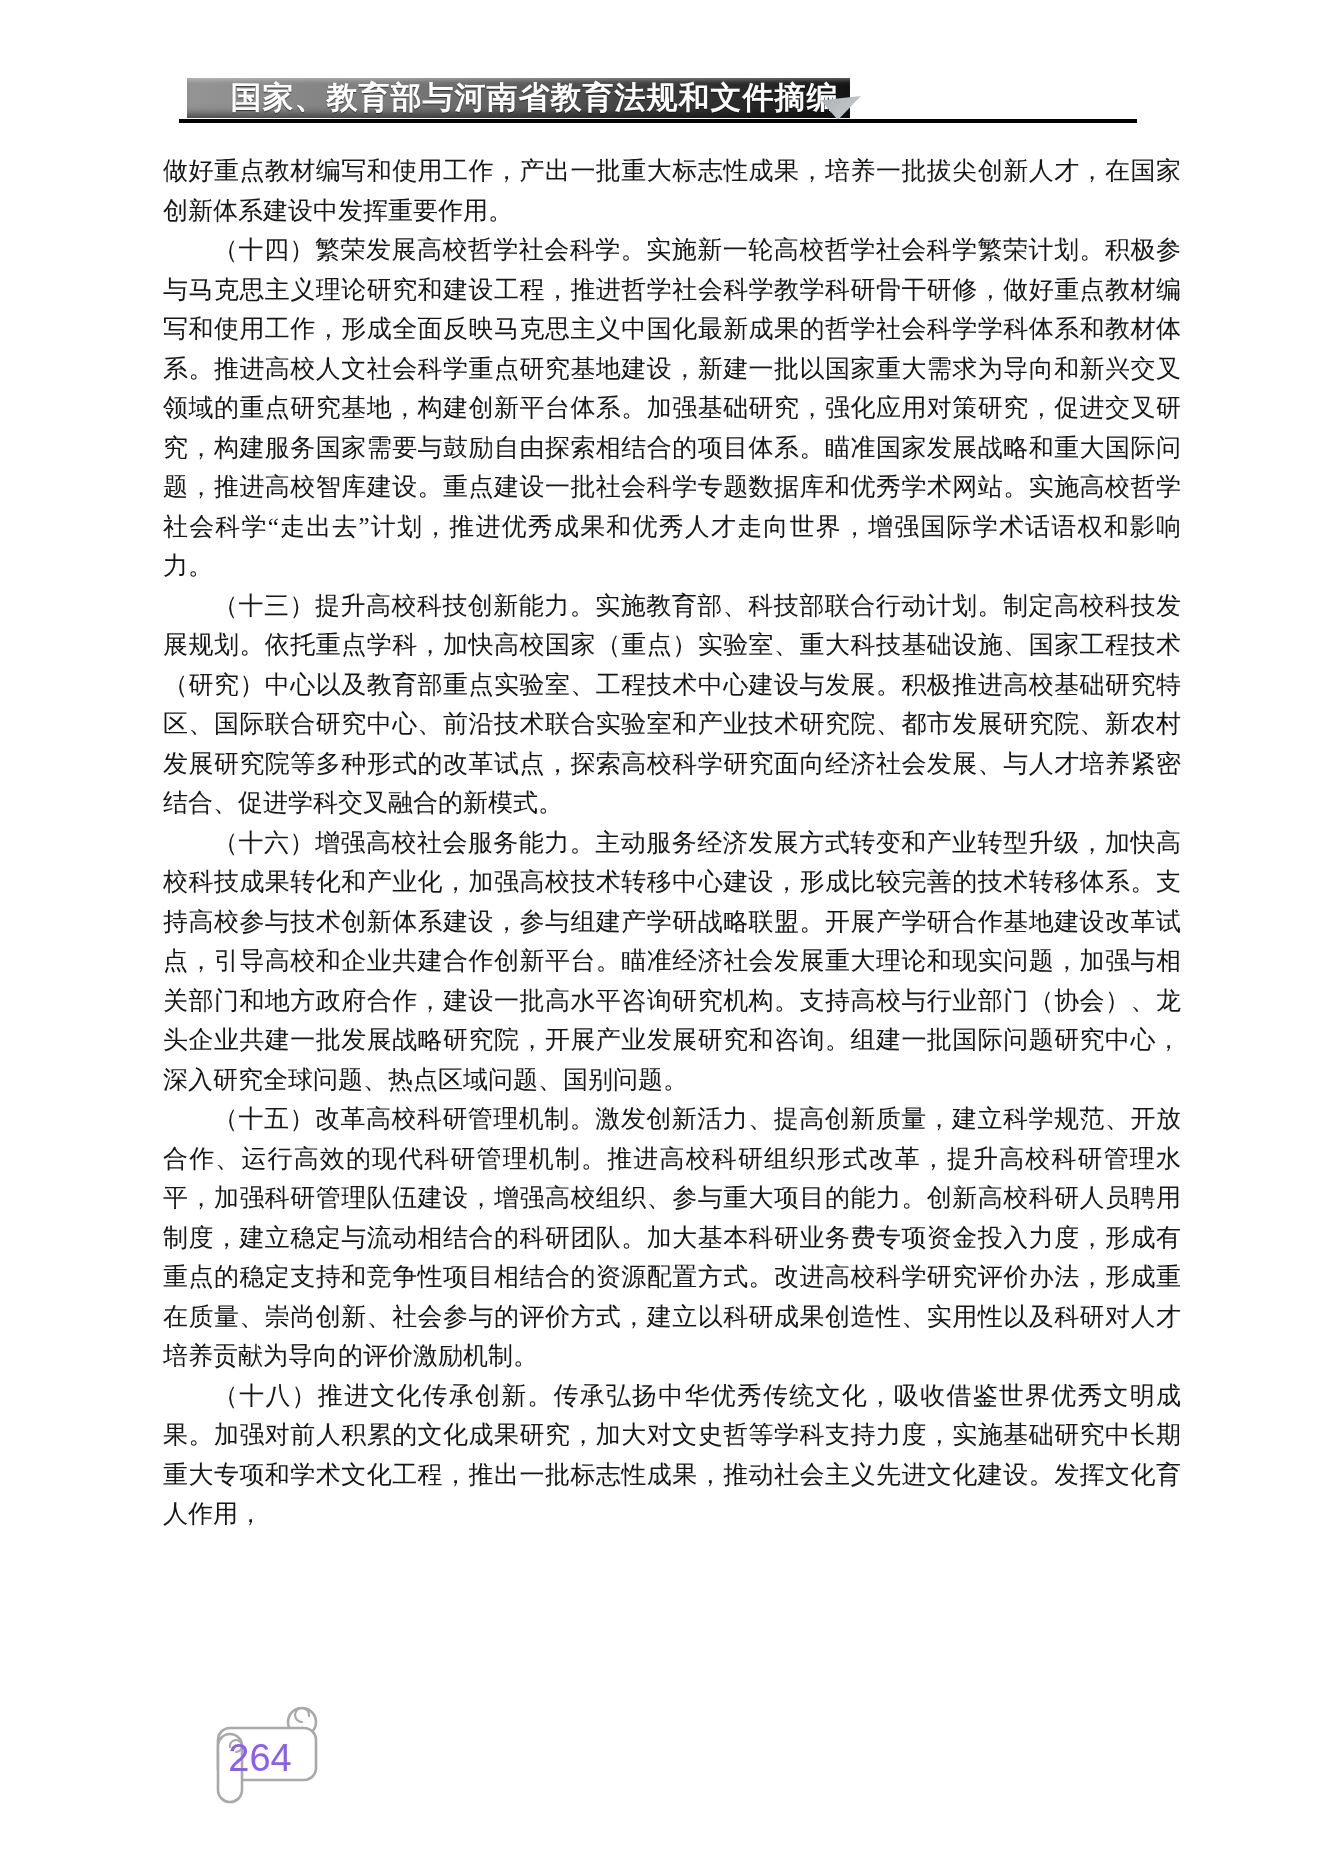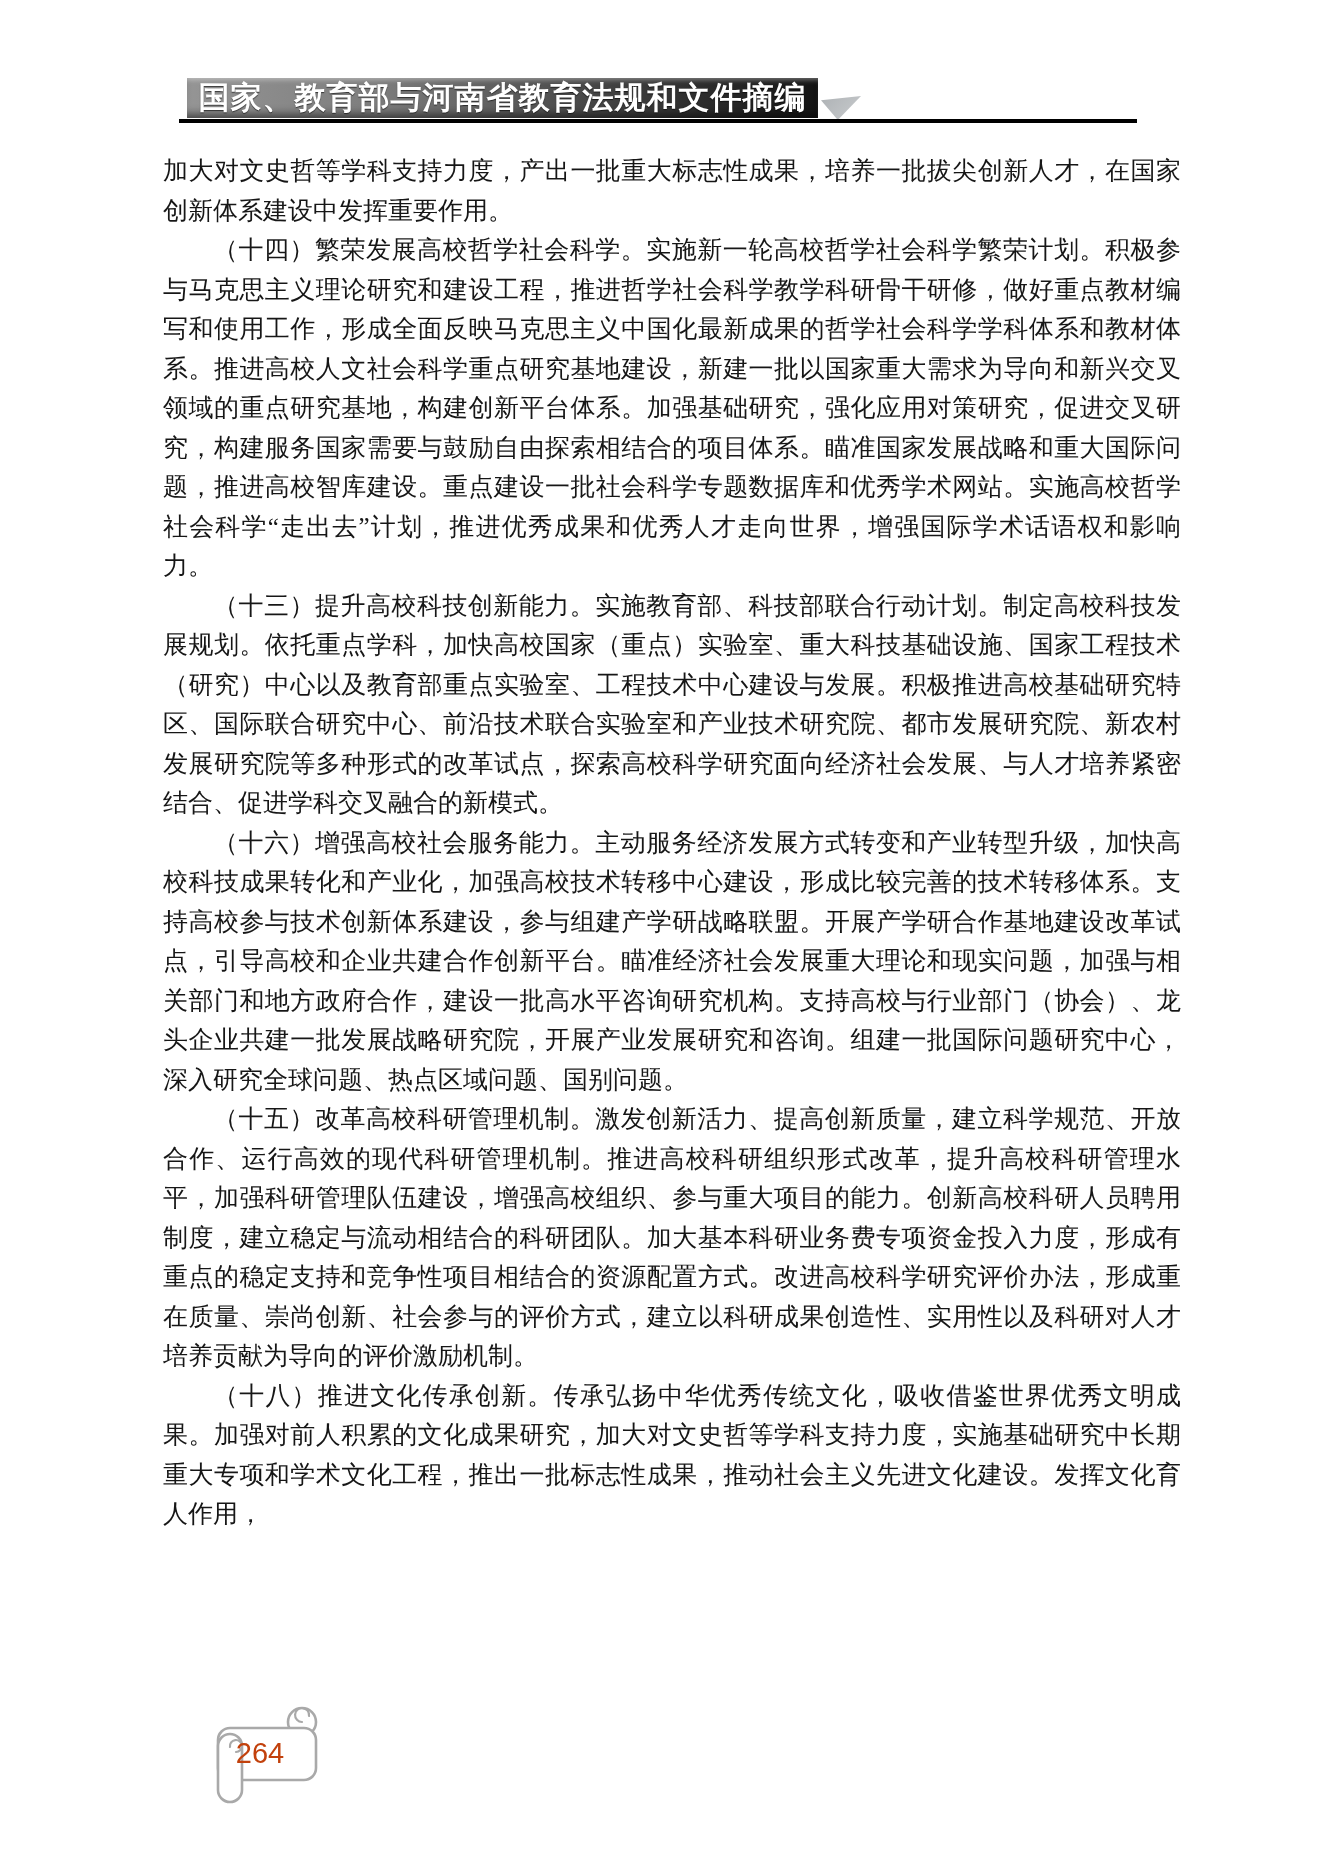--- a/index.html
+++ b/index.html
@@ -25,20 +25,21 @@
     left: 187px;
     top: 78px;
     width: 631px;
     height: 40px;
     background: linear-gradient(90deg, #959595 0%, #7d7d7d 30%, #3a3a3a 72%, #141414 100%);
     box-shadow: inset 0 5px 5px -3px rgba(255,255,255,0.38),
                 inset 0 -9px 9px -5px rgba(0,0,0,0.55);
     display: flex;
     align-items: center;
     justify-content: center;
+    padding-left: 32px;
   }
   .banner-title {
     color: #ffffff;
     font-size: 31px;
     font-weight: bold;
     letter-spacing: 1px;
     white-space: nowrap;
     text-shadow: 0 1px 1px rgba(0,0,0,0.6);
   }
   .banner-tail {
@@ -80,38 +81,38 @@
     height: 112px;
   }
   .page-badge svg { display: block; width: 132px; height: 112px; }
   .page-num {
     position: absolute;
     left: 0;
     top: 34px;
     width: 114px;
     text-align: center;
     font-family: "Liberation Sans", "DejaVu Sans", sans-serif;
-    font-size: 29px;
-    color: #c2410c;
+    font-size: 38px;
+    color: #8b5cf6;
   }
 </style>
 </head>
 <body>
 
 <div class="page">
 
   <div class="banner">
     <span class="banner-title">国家、教育部与河南省教育法规和文件摘编</span>
   </div>
   <div class="banner-tail"></div>
   <div class="header-rule"></div>
 
   <main class="content">
 
-      <p class="para">加大对文史哲等学科支持力度，产出一批重大标志性成果，培养一批拔尖创新人才，在国家创新体系建设中发挥重要作用。</p>
+      <p class="para">做好重点教材编写和使用工作，产出一批重大标志性成果，培养一批拔尖创新人才，在国家创新体系建设中发挥重要作用。</p>
 
       <p class="para indent">（十四）繁荣发展高校哲学社会科学。实施新一轮高校哲学社会科学繁荣计划。积极参与马克思主义理论研究和建设工程，推进哲学社会科学教学科研骨干研修，做好重点教材编写和使用工作，形成全面反映马克思主义中国化最新成果的哲学社会科学学科体系和教材体系。推进高校人文社会科学重点研究基地建设，新建一批以国家重大需求为导向和新兴交叉领域的重点研究基地，构建创新平台体系。加强基础研究，强化应用对策研究，促进交叉研究，构建服务国家需要与鼓励自由探索相结合的项目体系。瞄准国家发展战略和重大国际问题，推进高校智库建设。重点建设一批社会科学专题数据库和优秀学术网站。实施高校哲学社会科学“走出去”计划，推进优秀成果和优秀人才走向世界，增强国际学术话语权和影响力。</p>
 
       <p class="para indent">（十三）提升高校科技创新能力。实施教育部、科技部联合行动计划。制定高校科技发展规划。依托重点学科，加快高校国家（重点）实验室、重大科技基础设施、国家工程技术（研究）中心以及教育部重点实验室、工程技术中心建设与发展。积极推进高校基础研究特区、国际联合研究中心、前沿技术联合实验室和产业技术研究院、都市发展研究院、新农村发展研究院等多种形式的改革试点，探索高校科学研究面向经济社会发展、与人才培养紧密结合、促进学科交叉融合的新模式。</p>
 
       <p class="para indent">（十六）增强高校社会服务能力。主动服务经济发展方式转变和产业转型升级，加快高校科技成果转化和产业化，加强高校技术转移中心建设，形成比较完善的技术转移体系。支持高校参与技术创新体系建设，参与组建产学研战略联盟。开展产学研合作基地建设改革试点，引导高校和企业共建合作创新平台。瞄准经济社会发展重大理论和现实问题，加强与相关部门和地方政府合作，建设一批高水平咨询研究机构。支持高校与行业部门（协会）、龙头企业共建一批发展战略研究院，开展产业发展研究和咨询。组建一批国际问题研究中心，深入研究全球问题、热点区域问题、国别问题。</p>
 
       <p class="para indent">（十五）改革高校科研管理机制。激发创新活力、提高创新质量，建立科学规范、开放合作、运行高效的现代科研管理机制。推进高校科研组织形式改革，提升高校科研管理水平，加强科研管理队伍建设，增强高校组织、参与重大项目的能力。创新高校科研人员聘用制度，建立稳定与流动相结合的科研团队。加大基本科研业务费专项资金投入力度，形成有重点的稳定支持和竞争性项目相结合的资源配置方式。改进高校科学研究评价办法，形成重在质量、崇尚创新、社会参与的评价方式，建立以科研成果创造性、实用性以及科研对人才培养贡献为导向的评价激励机制。</p>
 
 

